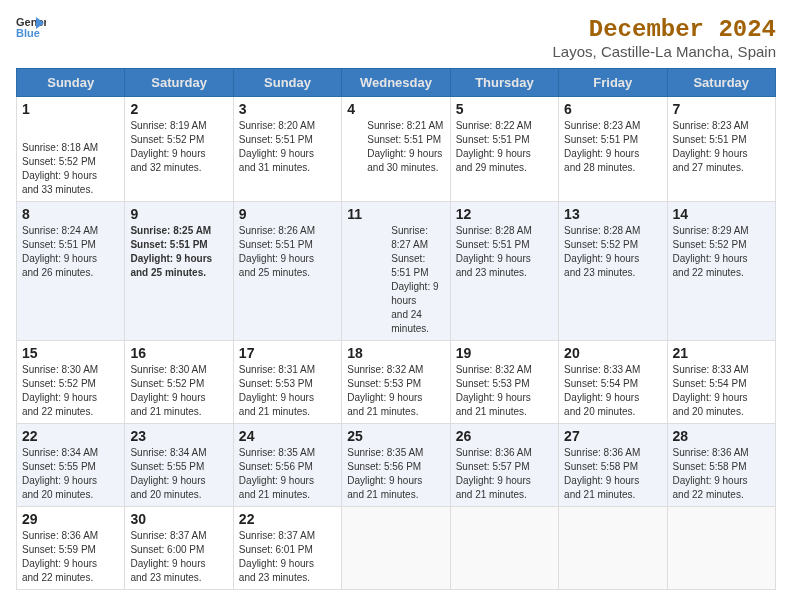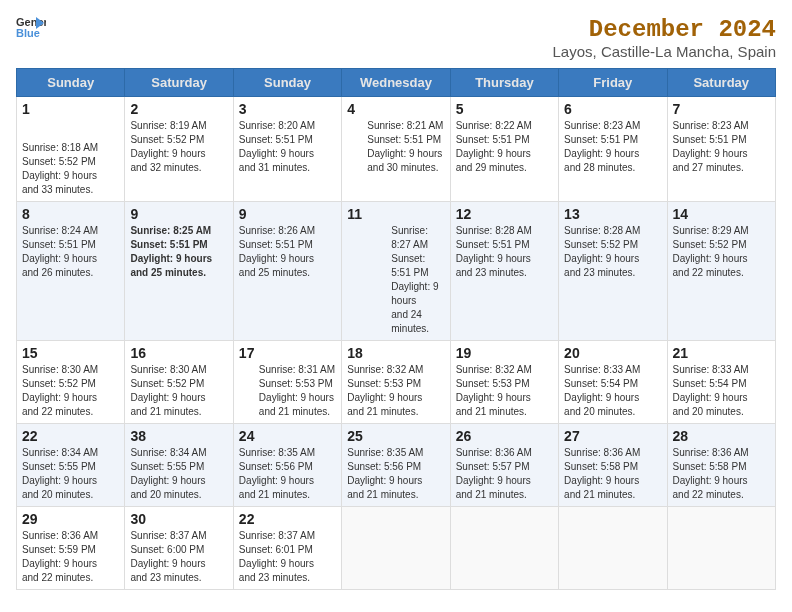--- a/index.html
+++ b/index.html
@@ -219,21 +219,21 @@
         </td>
         <td>
           <span class="day-num">16</span>
           <div class="day-info" style="white-space: pre-line;">Sunrise: 8:30 AM
 Sunset: 5:52 PM
 Daylight: 9 hours
 and 21 minutes.</div>
         </td>
         <td>
           <span class="day-num">17</span>
-          <div class="day-info" style="white-space: pre-line; margin-left: 20px;">Sunrise: 8:31 AM
+          <div class="day-info" style="white-space: pre-line;">Sunrise: 8:31 AM
 Sunset: 5:53 PM
 Daylight: 9 hours
 and 21 minutes.</div>
         </td>
         <td>
           <span class="day-num">18</span>
           <div class="day-info" style="white-space: pre-line;">Sunrise: 8:32 AM
 Sunset: 5:53 PM
 Daylight: 9 hours
 and 21 minutes.</div>
@@ -262,21 +262,21 @@
       </tr>
       <tr>
         <td>
           <span class="day-num">22</span>
           <div class="day-info" style="white-space: pre-line;">Sunrise: 8:34 AM
 Sunset: 5:55 PM
 Daylight: 9 hours
 and 20 minutes.</div>
         </td>
         <td>
-          <span class="day-num">38</span>
+          <span class="day-num">23</span>
           <div class="day-info" style="white-space: pre-line;">Sunrise: 8:34 AM
 Sunset: 5:55 PM
 Daylight: 9 hours
 and 20 minutes.</div>
         </td>
         <td>
           <span class="day-num">24</span>
           <div class="day-info" style="white-space: pre-line;">Sunrise: 8:35 AM
 Sunset: 5:56 PM
 Daylight: 9 hours

